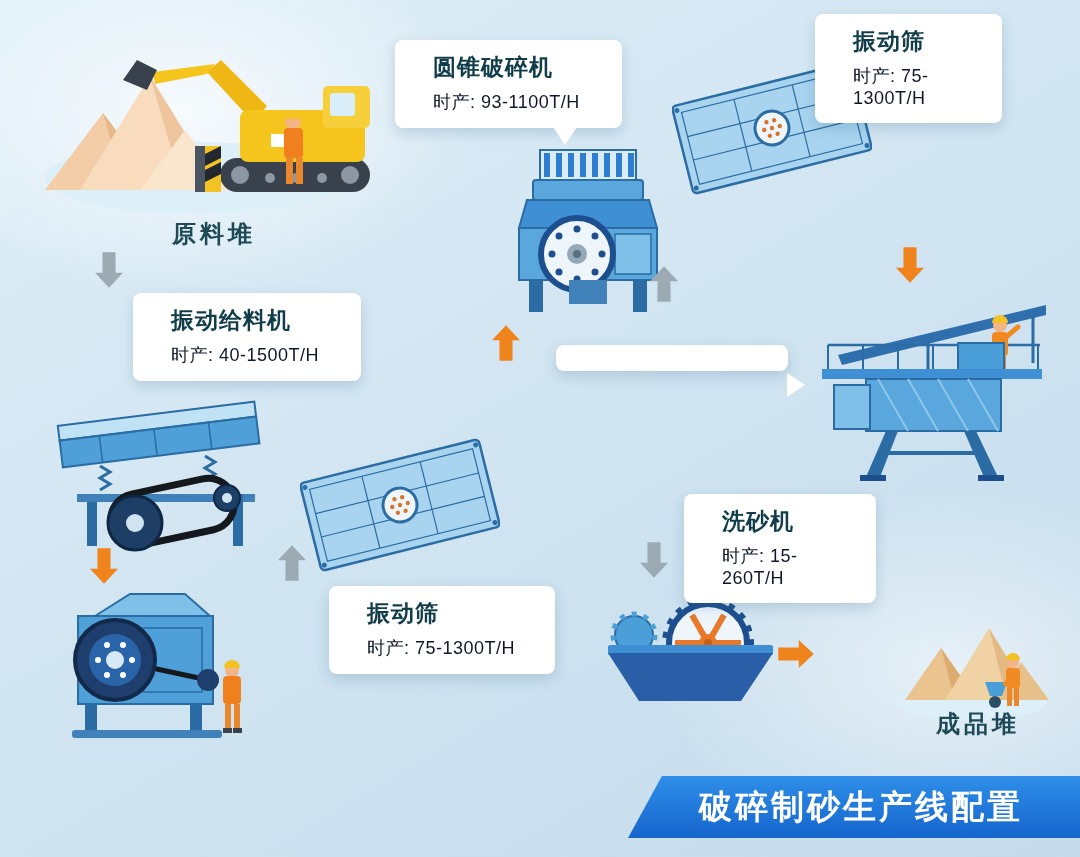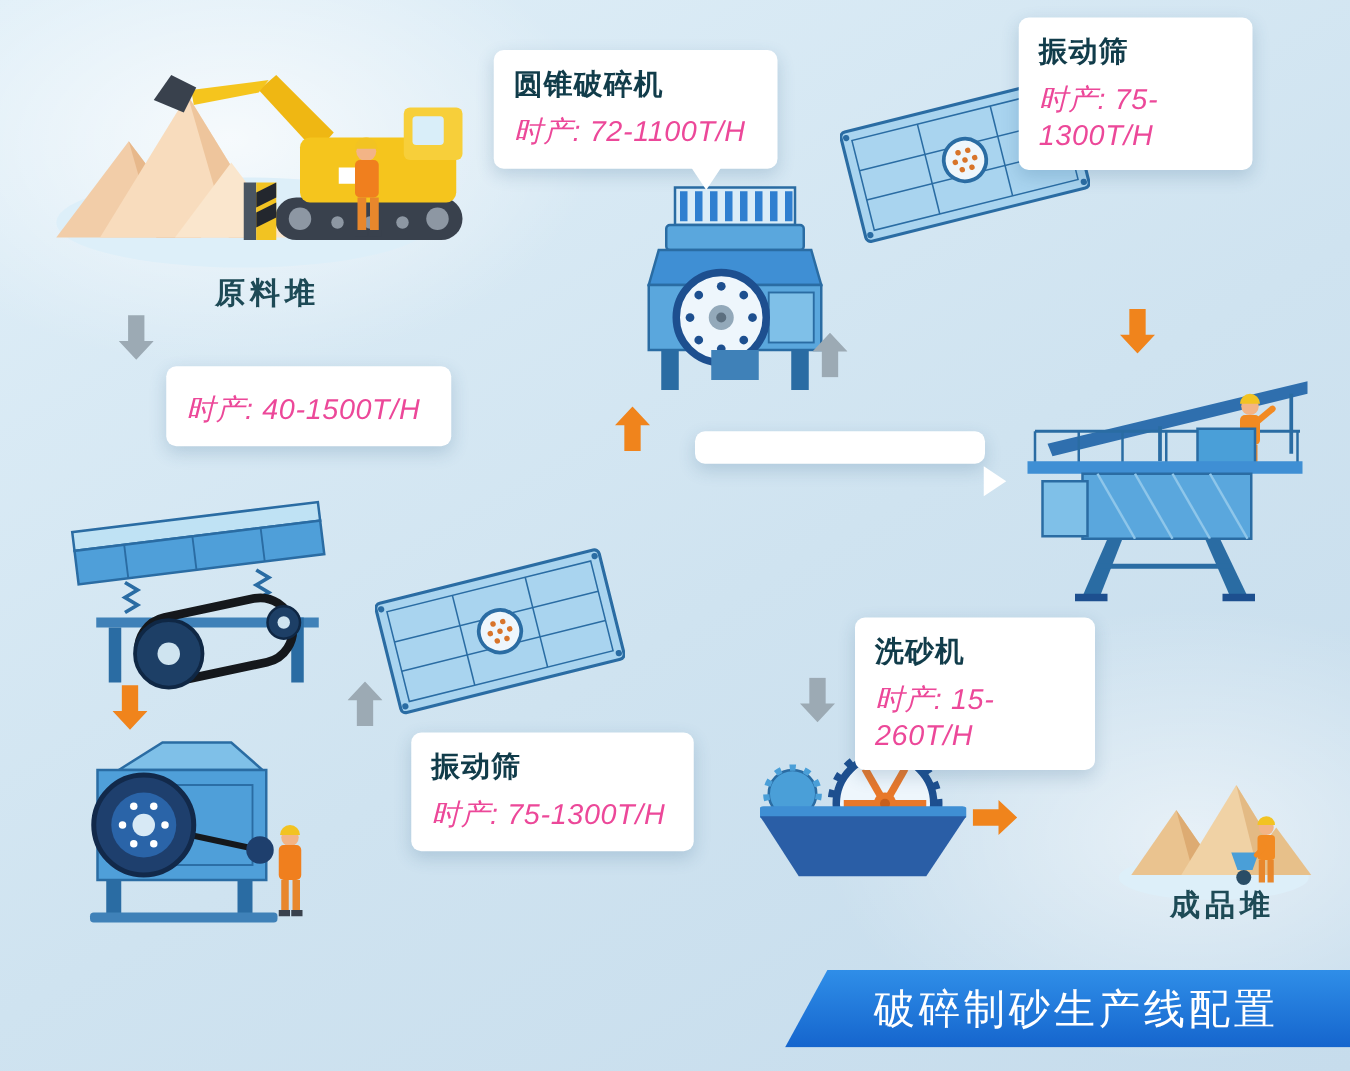--- a/index.html
+++ b/index.html
@@ -6,37 +6,37 @@
   .stage{
     position:relative;width:1080px;height:857px;overflow:hidden;
     font-family:"Liberation Sans",sans-serif;
     background:
       radial-gradient(ellipse 420px 260px at 17% 13%, rgba(255,255,255,.75) 0%, rgba(255,255,255,0) 70%),
       radial-gradient(ellipse 420px 260px at 88% 78%, rgba(255,255,255,.55) 0%, rgba(255,255,255,0) 70%),
       linear-gradient(150deg,#e0eff8 0%,#cfe3f0 55%,#c6dcec 100%);
   }
   .card{
     position:absolute;box-sizing:border-box;background:#ffffff;border-radius:8px;
-    padding:12px 16px 14px;box-shadow:0 5px 14px rgba(40,90,130,.20);
+    padding:12px 38px 14px;box-shadow:0 5px 14px rgba(40,90,130,.20);
   }
   .card-title{font-size:23px;font-weight:700;color:#113c4a;letter-spacing:1px;}
-  .card-cap{font-size:23px;color:#ec4899;margin-top:7px;letter-spacing:.5px;font-style:italic;}
+  .card-cap{font-size:18px;color:#0f172a;margin-top:7px;letter-spacing:.5px;}
   .ptr{position:absolute;width:0;height:0;}
   .ptr-down{bottom:-17px;border:12px solid transparent;border-top:18px solid #fff;border-bottom:none;}
   .ptr-right{right:-17px;border:12px solid transparent;border-left:18px solid #fff;border-right:none;}
   .ptr-up{top:-17px;border:12px solid transparent;border-bottom:18px solid #fff;border-top:none;}
   .pile-label{position:absolute;font-size:24px;font-weight:700;color:#1d4a56;letter-spacing:4px;}
   .art{position:absolute;}
   .arrow{position:absolute;width:28px;height:36px;}
   .banner{
     position:absolute;right:0;top:776px;width:452px;height:62px;
     display:flex;align-items:center;justify-content:center;
     background:linear-gradient(180deg,#2f8ee8 0%,#1565cd 100%);
     clip-path:polygon(7.5% 0,100% 0,100% 100%,0 100%);
-    color:#fff;font-size:33px;font-weight:400;letter-spacing:3px;padding-left:14px;box-sizing:border-box;
+    color:#fff;font-size:33px;font-weight:700;letter-spacing:3px;padding-left:14px;box-sizing:border-box;
   }
 </style>
 </head>
 <body>
 
 <div class="stage">
 
   <svg class="art" style="left:25px;top:18px" width="360" height="200" viewBox="0 0 360 200">
     <ellipse cx="170" cy="160" rx="150" ry="36" fill="#ddeff9"></ellipse>
     <circle cx="330" cy="88" r="14" fill="#ffffff" opacity="0.9"></circle>
@@ -263,26 +263,27 @@
     <rect x="113" y="68" width="14" height="20" rx="3" fill="#f28a22"></rect>
     <rect x="114" y="88" width="5" height="18" fill="#e8872c"></rect>
     <rect x="121" y="88" width="5" height="18" fill="#e8872c"></rect>
     <polygon points="92,82 114,82 109,96 97,96" fill="#4a9fd8"></polygon>
     <circle cx="102" cy="102" r="6" fill="#2a4d66"></circle>
     <line x1="112" y1="84" x2="118" y2="78" stroke="#f28a22" stroke-width="4" stroke-linecap="round"></line>
   </svg>
   <div class="pile-label" style="left:936px;top:708px">成品堆</div>
 
   <div class="card" style="left:133px;top:293px;width:228px">
+    <div class="card-title">振动给料机</div>
     <div class="card-cap">时产: 40-1500T/H</div>
   </div>
 
   <div class="card" style="left:395px;top:40px;width:227px">
     <div class="card-title">圆锥破碎机</div>
-    <div class="card-cap">时产: 72-1100T/H</div>
+    <div class="card-cap">时产: 93-1100T/H</div>
     <div class="ptr ptr-down" style="left:158px"></div>
   </div>
 
   <div class="card" style="left:815px;top:14px;width:187px">
     <div class="card-title">振动筛</div>
     <div class="card-cap">时产: 75-1300T/H</div>
   </div>
 
   <div class="card" style="left:556px;top:345px;width:232px">
     <div class="ptr ptr-right" style="top:28px"></div>

